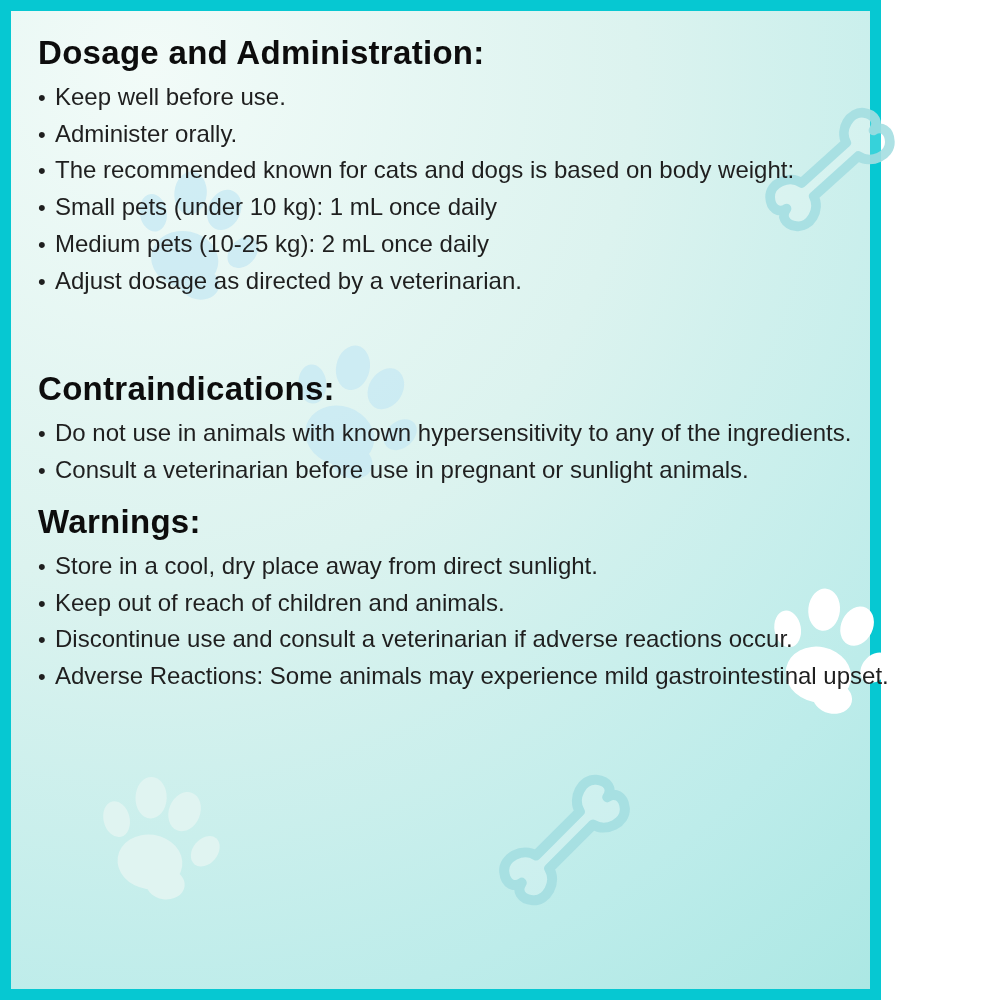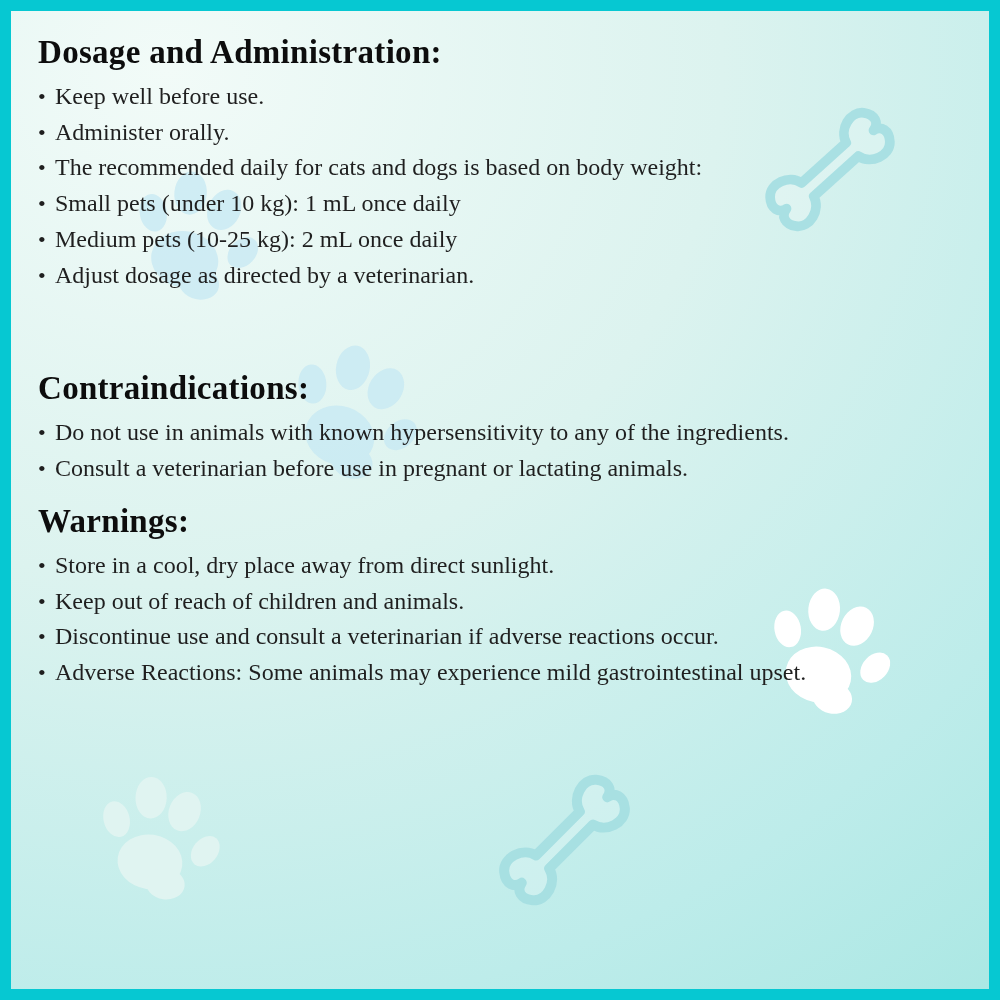--- a/index.html
+++ b/index.html
@@ -14,25 +14,24 @@
     --paw-white:#ffffff;
     --paw-soft:#e0f4f1;
   }
   html,body{margin:0;padding:0;}
   body{
     width:1000px;height:1000px;overflow:hidden;
     font-family:"Liberation Sans","DejaVu Sans",sans-serif;
   }
   .frame{
     position:relative;box-sizing:border-box;
-    width:1000px;height:1000px;
+    width:881px;height:1000px;
     border:11px solid var(--border);
     background:radial-gradient(ellipse 135% 125% at 16% 6%,
       var(--bg-light) 0%, var(--bg-mid) 42%, #bdecea 78%, var(--bg-edge) 100%);
-    font-family:Liberation Serif, serif;
   }
   .canvas{position:absolute;inset:0;}
   .deco{position:absolute;pointer-events:none;}
   .bone{stroke:var(--bone-outline);stroke-width:13;fill:rgba(255,255,255,0.22);
         stroke-linejoin:round;opacity:.9;}
   .paw-faint{fill:var(--paw-faint);opacity:.75;}
   .paw-white{fill:var(--paw-white);}
   .paw-soft{fill:var(--paw-soft);}
   .section{position:absolute;left:27px;z-index:5;}
   .section h2{
@@ -98,32 +97,32 @@
 
     <svg class="deco" style="left:476px;top:790px;transform:rotate(-45deg)" width="155" height="78" viewBox="0 0 200 100">
       <use href="#bone-shape" class="bone"></use>
     </svg>
 
     <div class="section" id="sec-dosage">
       <h2>Dosage and Administration:</h2>
       <ul>
           <li><span class="bullet">•</span><span>Keep well before use.</span></li>
           <li><span class="bullet">•</span><span>Administer orally.</span></li>
-          <li><span class="bullet">•</span><span>The recommended daily for cats and dogs is based on body weight:</span></li>
+          <li><span class="bullet">•</span><span>The recommended known for cats and dogs is based on body weight:</span></li>
           <li><span class="bullet">•</span><span>Small pets (under 10 kg): 1 mL once daily</span></li>
           <li><span class="bullet">•</span><span>Medium pets (10-25 kg): 2 mL once daily</span></li>
           <li><span class="bullet">•</span><span>Adjust dosage as directed by a veterinarian.</span></li>
         </ul>
     </div>
 
     <div class="section" id="sec-contra">
       <h2>Contraindications:</h2>
       <ul>
           <li><span class="bullet">•</span><span>Do not use in animals with known hypersensitivity to any of the ingredients.</span></li>
-          <li><span class="bullet">•</span><span>Consult a veterinarian before use in pregnant or lactating animals.</span></li>
+          <li><span class="bullet">•</span><span>Consult a veterinarian before use in pregnant or sunlight animals.</span></li>
         </ul>
     </div>
 
     <div class="section" id="sec-warn">
       <h2>Warnings:</h2>
       <ul>
           <li><span class="bullet">•</span><span>Store in a cool, dry place away from direct sunlight.</span></li>
           <li><span class="bullet">•</span><span>Keep out of reach of children and animals.</span></li>
           <li><span class="bullet">•</span><span>Discontinue use and consult a veterinarian if adverse reactions occur.</span></li>
           <li><span class="bullet">•</span><span>Adverse Reactions: Some animals may experience mild gastrointestinal upset.</span></li>

